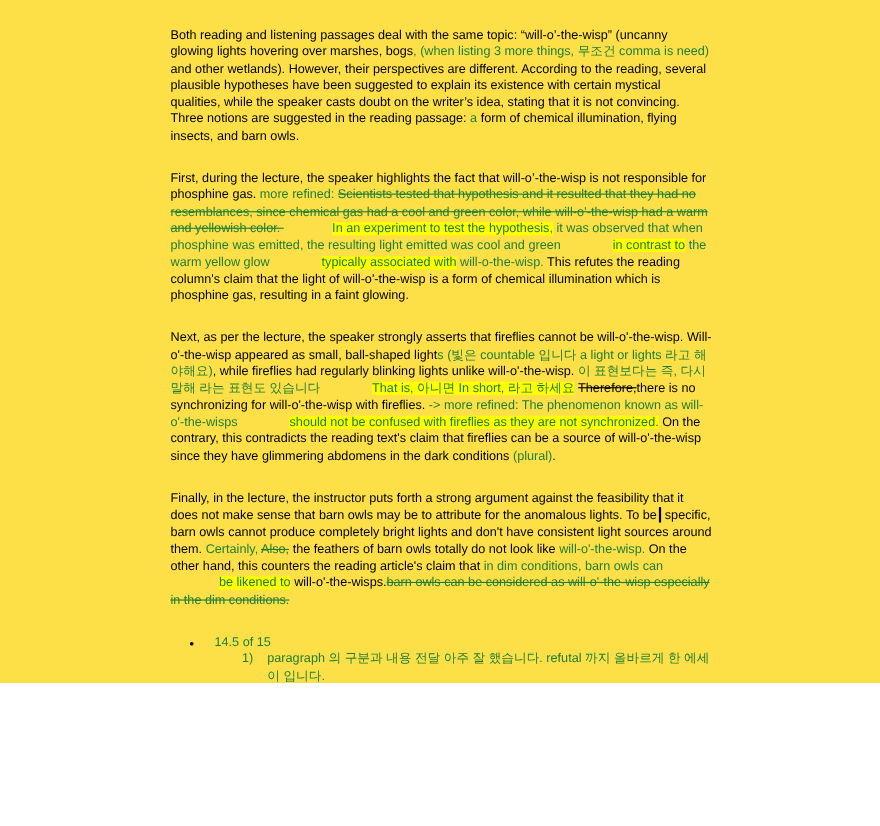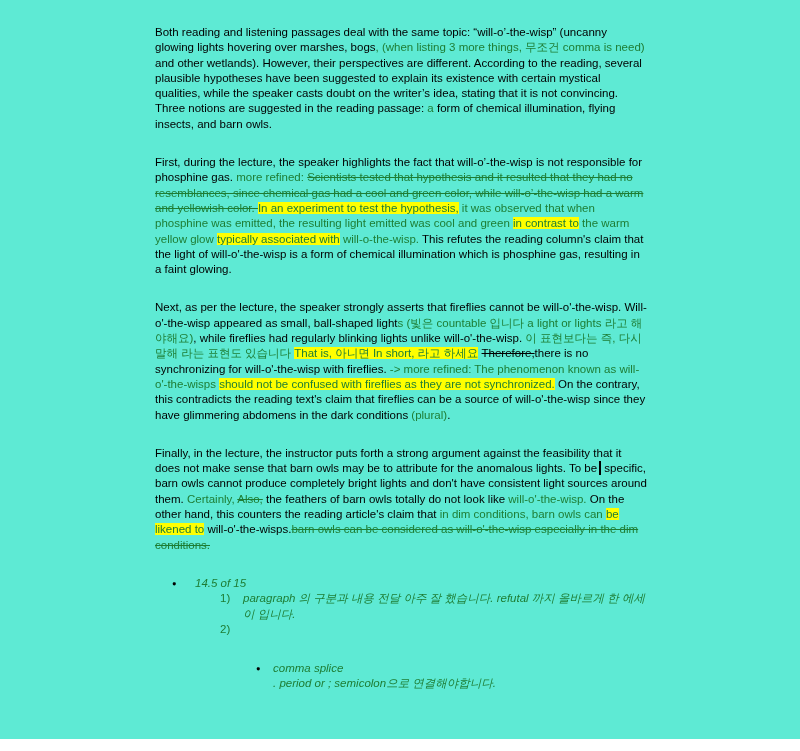--- a/index.html
+++ b/index.html
@@ -4,60 +4,60 @@
 <style>
   html, body {
     margin: 0;
     padding: 0;
     background: #ffffff;
     font-family: "Liberation Sans", sans-serif;
   }
   .page {
     position: relative;
     width: 800px;
-    height: 739px;
-    background: #5eead4;
+    height: 621px;
+    background: #fde047;
     overflow: hidden;
   }
   .content {
     position: absolute;
     left: 155px;
     top: 25px;
     width: 493px;
     font-size: 11.5px;
     line-height: 15.3px;
     color: #000000;
     -webkit-font-smoothing: antialiased;
   }
   .para { margin: 0 0 23px 0; }
   .run-black { color: #000000; }
   .run-green { color: #1e7d34; }
   .run-green-strike { color: #1e7d34; text-decoration: line-through; }
   .run-black-strike { color: #000000; text-decoration: line-through; }
-  .run-green-hl { color: #1e7d34; background: #ffff00; }
+  .run-green-hl { color: #1e7d34; background: #ffff00; margin-left: 44px; }
   .cursor {
     display: inline-block;
     width: 2px;
     height: 14px;
     background: #000000;
     vertical-align: -3px;
     margin-left: 2px;
   }
   .feedback { margin-top: 3px; }
   .li { display: flex; align-items: flex-start; }
   .li.level1 { margin-left: 17px; }
   .li.level1 .marker { flex: 0 0 23px; }
   .li.level2 { margin-left: 65px; }
   .li.level2 .marker { flex: 0 0 23px; }
   .li.level3 { margin-left: 101px; margin-top: 24px; }
   .li.level3 .marker { flex: 0 0 17px; }
   .marker { color: #000000; }
   .marker.bullet { font-size: 7.5px; line-height: 15.3px; }
   .marker.green { color: #1e7d34; }
-  .li-body { flex: 1 1 auto; font-style: italic; }
+  .li-body { flex: 1 1 auto; }
 </style>
 </head>
 <body>
 
 <div class="page">
   <div class="content">
     <div id="essay-paragraphs">
         <p class="para"><span class="run-black">Both reading and listening passages deal with the same topic: “will-o’-the-wisp” (uncanny glowing lights hovering over marshes, bogs</span><span class="run-green">, (when listing 3 more things, 무조건 comma is need)</span><span class="run-black"> and other wetlands). However, their perspectives are different. According to the reading, several plausible hypotheses have been suggested to explain its existence with certain mystical qualities, while the speaker casts doubt on the writer’s idea, stating that it is not convincing. Three notions are suggested in the reading passage: </span><span class="run-green">a</span><span class="run-black"> form of chemical illumination, flying insects, and barn owls.</span></p>
         <p class="para"><span class="run-black">First, during the lecture, the speaker highlights the fact that will-o’-the-wisp is not responsible for phosphine gas. </span><span class="run-green">more refined: </span><span class="run-green-strike">Scientists tested that hypothesis and it resulted that they had no resemblances, since chemical gas had a cool and green color, while will-o’-the-wisp had a warm and yellowish color. </span><span class="run-green-hl">In an experiment to test the hypothesis,</span><span class="run-green"> it was observed that when phosphine was emitted, the resulting light emitted was cool and green </span><span class="run-green-hl">in contrast to</span><span class="run-green"> the warm yellow glow </span><span class="run-green-hl">typically associated with</span><span class="run-green"> will-o-the-wisp.</span><span class="run-black"> This refutes the reading column's claim that the light of will-o'-the-wisp is a form of chemical illumination which is phosphine gas, resulting in a faint glowing.</span></p>
         <p class="para"><span class="run-black">Next, as per the lecture, the speaker strongly asserts that fireflies cannot be will-o'-the-wisp. Will-o'-the-wisp appeared as small, ball-shaped light</span><span class="run-green">s (빛은 countable 입니다 a light or lights 라고 해야해요)</span><span class="run-black">, while fireflies had regularly blinking lights unlike will-o'-the-wisp. </span><span class="run-green">이 표현보다는 즉, 다시 말해 라는 표현도 있습니다 </span><span class="run-green-hl">That is, 아니면 In short, 라고 하세요</span><span class="run-black"> </span><span class="run-black-strike">Therefore,</span><span class="run-black">there is no synchronizing for will-o'-the-wisp with fireflies. </span><span class="run-green">-&gt; more refined: The phenomenon known as will-o'-the-wisps </span><span class="run-green-hl">should not be confused with fireflies as they are not synchronized.</span><span class="run-black"> On the contrary, this contradicts the reading text's claim that fireflies can be a source of will-o'-the-wisp since they have glimmering abdomens in the dark conditions </span><span class="run-green">(plural)</span><span class="run-black">.</span></p>

